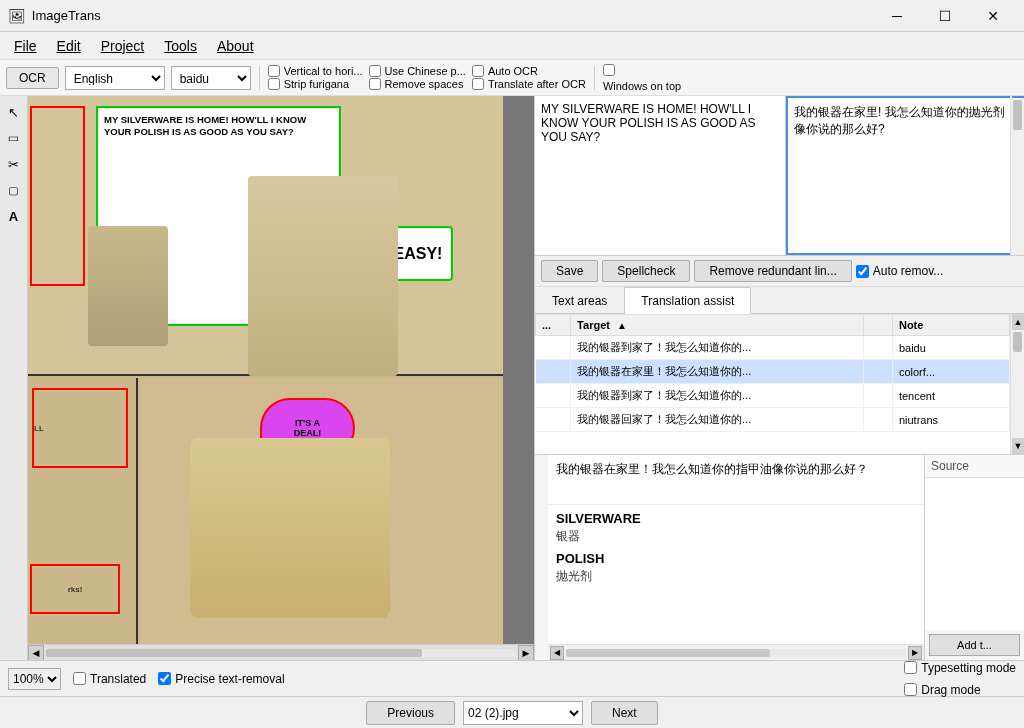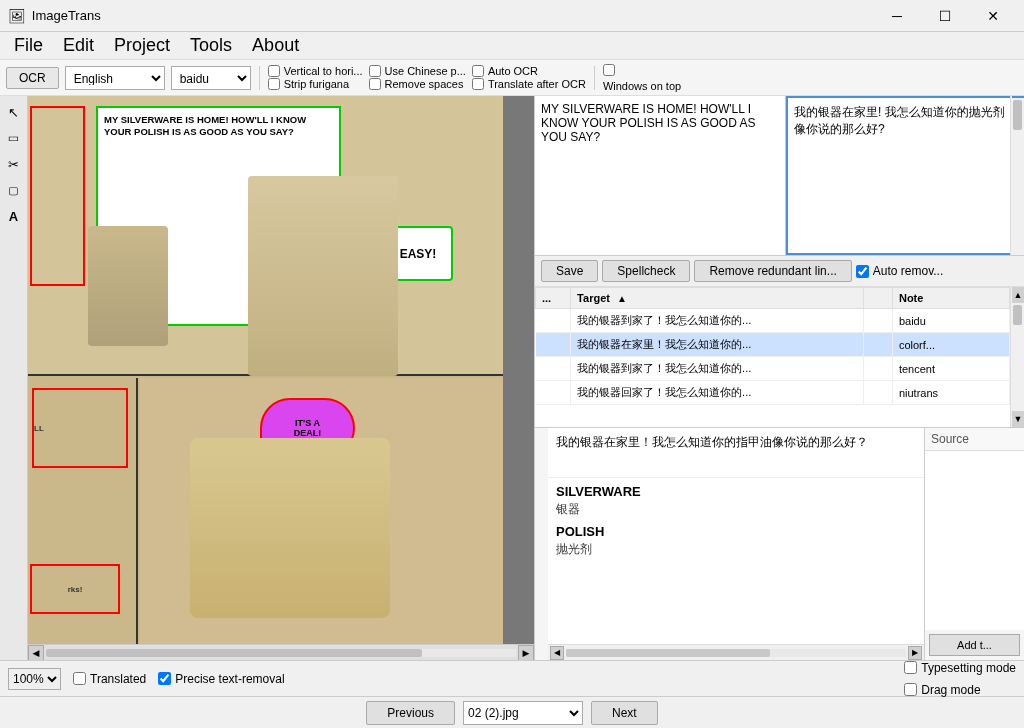--- a/index.html
+++ b/index.html
@@ -6,21 +6,21 @@
     body { font-family: 'Segoe UI', Arial, sans-serif; font-size: 12px; background: #f0f0f0; width: 1024px; height: 728px; overflow: hidden; }
     
     
     #titlebar { background: #f0f0f0; height: 32px; display: flex; align-items: center; padding: 0 8px; border-bottom: 1px solid #ccc; justify-content: space-between; }
     #titlebar-left { display: flex; align-items: center; gap: 6px; }
     #titlebar-controls { display: flex; gap: 2px; }
     .win-btn { width: 46px; height: 32px; border: none; background: transparent; cursor: pointer; font-size: 14px; display: flex; align-items: center; justify-content: center; }
 
     
     #menubar { background: #f0f0f0; height: 28px; display: flex; align-items: center; padding: 0 4px; border-bottom: 1px solid #ddd; }
-    .menu-item { padding: 4px 10px; cursor: pointer; font-size: 18px; }
+    .menu-item { padding: 4px 10px; cursor: pointer; font-size: 14px; text-decoration: underline; }
 
     
     #toolbar { background: #f5f5f5; height: 36px; display: flex; align-items: center; padding: 0 6px; gap: 6px; border-bottom: 1px solid #ddd; }
     .toolbar-btn { padding: 3px 12px; background: #e8e8e8; border: 1px solid #aaa; cursor: pointer; border-radius: 2px; font-size: 12px; }
     .toolbar-select { height: 24px; border: 1px solid #aaa; background: white; padding: 4px 4px; font-size: 12px; cursor: pointer; }
     .toolbar-sep { width: 1px; background: #ccc; height: 24px; margin: 0 2px; }
     .toolbar-checkbox-group { display: flex; flex-direction: column; gap: 1px; }
     .toolbar-checkbox-item { display: flex; align-items: center; gap: 4px; font-size: 11px; white-space: nowrap; }
     .toolbar-checkbox-item input { width: 12px; height: 12px; }
 
@@ -162,21 +162,21 @@
 
         <div style="position:absolute; left:0; top:0; right:0; height:280px; background:#d4c49a; border-bottom:2px solid #333;">
 
           <div style="position:absolute; left:2px; top:10px; width:55px; height:180px; border:2px solid red;"></div>
 
           <div style="position:absolute; left:68px; top:10px; width:245px; height:220px; border:2px solid #00cc00; padding:6px; background:white;">
             <div style="font-size:9.5px; font-weight:bold; line-height:1.3;">MY SILVERWARE IS HOME! HOW'LL I KNOW YOUR POLISH IS AS GOOD AS YOU SAY?</div>
           </div>
 
           <div style="position:absolute; left:355px; top:130px; width:70px; height:55px; border:2px solid #00cc00; background:white; display:flex; align-items:center; justify-content:center; border-radius:4px;">
-            <span style="font-size:12px; font-weight:bold;">EASY!</span>
+            <span style="font-size:16px; font-weight:bold;">EASY!</span>
           </div>
 
           <div style="position:absolute; left:60px; top:130px; width:80px; height:120px; background:linear-gradient(#c8b88a, #b0a07a); border-radius:4px;"></div>
           <div style="position:absolute; left:220px; top:80px; width:150px; height:200px; background:linear-gradient(#d8c8a0, #c0b080); border-radius:4px;"></div>
         </div>
 
         <div style="position:absolute; left:0; top:282px; width:110px; bottom:0; border-right:2px solid #333; background:#cbb88a; overflow:hidden;">
           <div style="position:absolute; left:4px; top:10px; width:96px; height:80px; border:2px solid red; display:flex; align-items:center; ">
             <span style="font-size:8px; font-weight:bold; color:#333;">LL</span>
           </div>
@@ -221,20 +221,24 @@
     <div id="btn-row" style="display:flex; align-items:center; gap:4px; padding:4px 6px; background:#f0f0f0; border-bottom:1px solid #ddd;">
       <button class="action-btn">Save</button>
       <button class="action-btn">Spellcheck</button>
       <button class="action-btn">Remove redundant lin...</button>
       <div class="checkbox-item">
         <input type="checkbox" checked="" style="">
         <span>Auto remov...</span>
       </div>
     </div>
 
+    <div id="tabs" style="display:flex; border-bottom:1px solid #ccc; background:#f0f0f0;">
+      <div class="tab">Text areas</div>
+      <div class="tab active">Translation assist</div>
+    </div>
 
     <div style="display:flex; flex:1; overflow:hidden; max-height:140px;">
       <div id="table-container" style="flex:1; overflow:auto; background:white;">
         <table>
           <thead>
             <tr>
               <th style="width:24px;">...</th>
               <th style="width:200px;">Target <span class="sort-arrow">▲</span></th>
               <th style="width:20px;"></th>
               <th style="width:80px;">Note</th>

